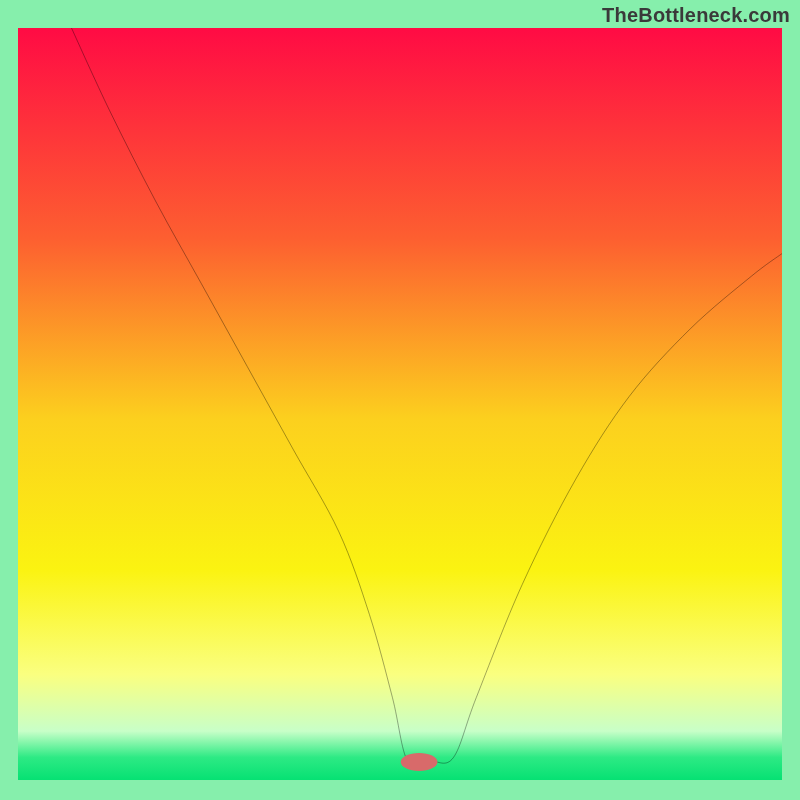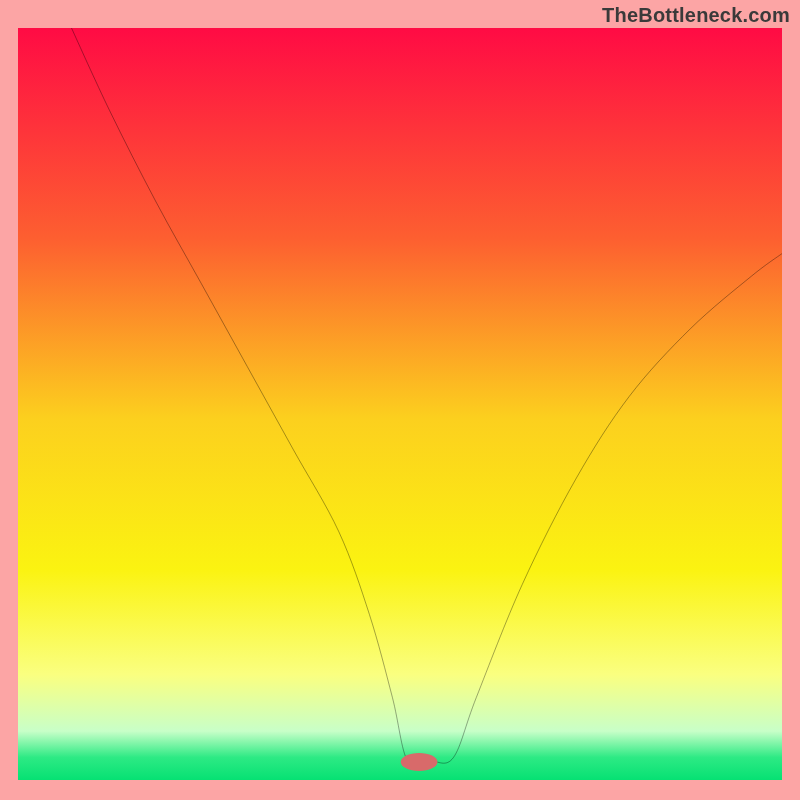--- a/index.html
+++ b/index.html
@@ -8,21 +8,21 @@
     width: 800px;
     height: 800px;
     background: #000;
     font-family: Arial, Helvetica, sans-serif;
     overflow: hidden;
   }
   .frame {
     position: relative;
     width: 800px;
     height: 800px;
-    background: #fca5a5;
+    background: #86efac;
   }
   .watermark {
     position: absolute;
     top: 4px;
     right: 10px;
     color: #3a3a3a;
     font-size: 20px;
     font-weight: 600;
     letter-spacing: 0.2px;
     pointer-events: none;

